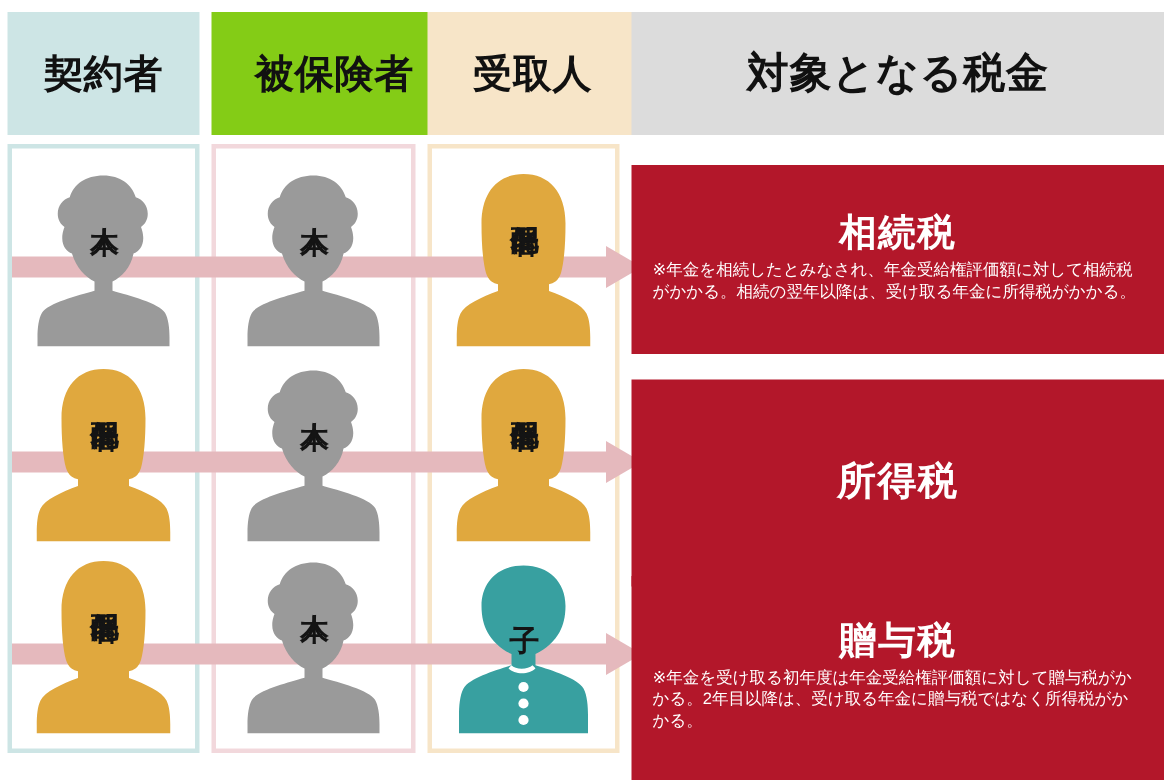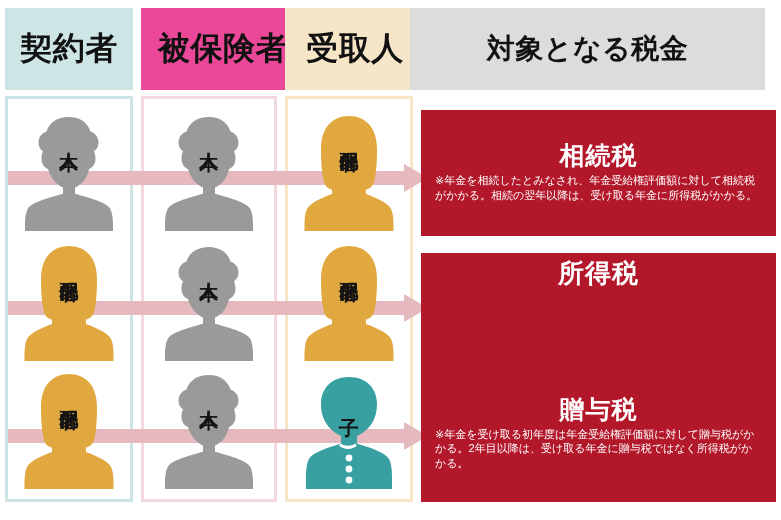--- a/index.html
+++ b/index.html
@@ -26,30 +26,30 @@
   .col-header {
     position: absolute;
     top: 8px;
     height: 82px;
     display: flex;
     align-items: center;
     justify-content: center;
     box-sizing: border-box;
   }
   .col-header .ch-label {
-    font-size: 32px;
+    font-size: 26px;
     font-weight: bold;
     color: #111111;
     letter-spacing: 0.5px;
     white-space: nowrap;
   }
   #hdr-contractor { left: 5px;   width: 128px; background: #cde5e5; }
-  #hdr-insured    { left: 141px; width: 164px; background: #ec4899; }
+  #hdr-insured    { left: 141px; width: 164px; background: #84cc16; }
   #hdr-recipient  { left: 285px; width: 140px; background: #f7e5c8; }
-  #hdr-tax        { left: 410px; width: 355px; background: #dcdcdc; }
+  #hdr-tax        { left: 421px; width: 355px; background: #dcdcdc; }
   #hdr-tax .ch-label { font-size: 28px; }
 
   
   .col-body {
     position: absolute;
     top: 96px;
     height: 406px;
     box-sizing: border-box;
     background: #ffffff;
   }
@@ -148,23 +148,23 @@
   }
   .tax-panel .tax-note {
     font-size: 11px;
     line-height: 1.35;
     text-align: left;
     margin-top: 3px;
     padding: 0 4px;
     text-indent: 0;
   }
   #tax-inheritance { top: 110px; height: 126px; }
-  #tax-income      { top: 253px; height: 138px; justify-content: flex-start; }
+  #tax-income      { top: 253px; height: 138px; justify-content: center; }
   #tax-income .tax-title { font-size: 26px; }
-  #tax-gift        { top: 366px; height: 136px; }
+  #tax-gift        { top: 384px; height: 136px; }
   #tax-gift .tax-note { text-align: left; }
 </style>
 </head>
 <body>
 
 <div id="stage">
 
   <div class="col-header" id="hdr-contractor">
     <span class="ch-label">契約者</span>
   </div>

